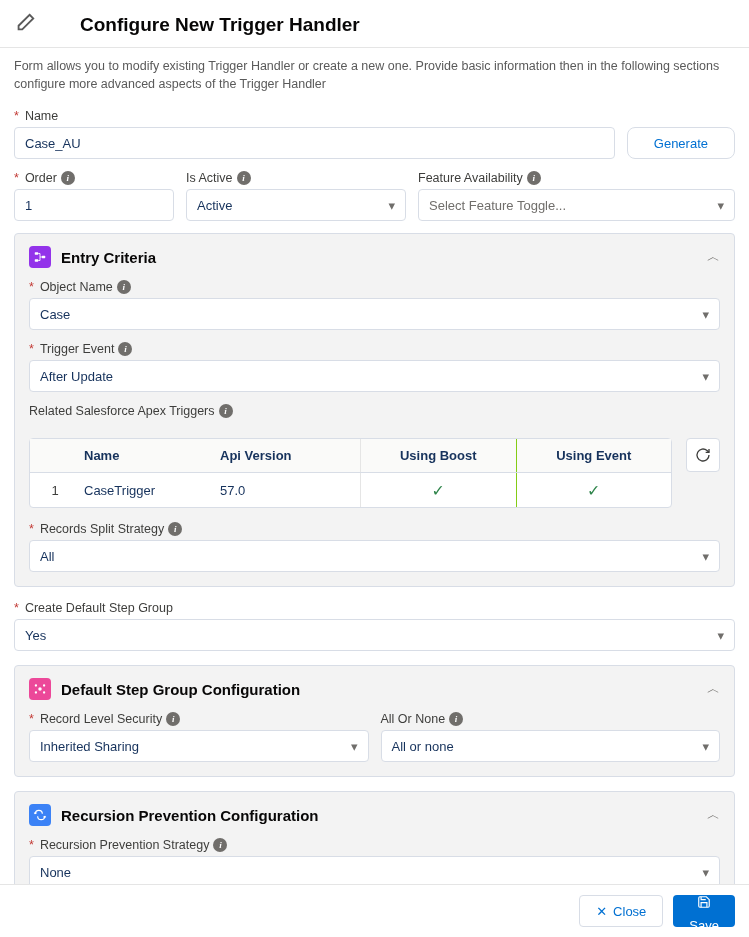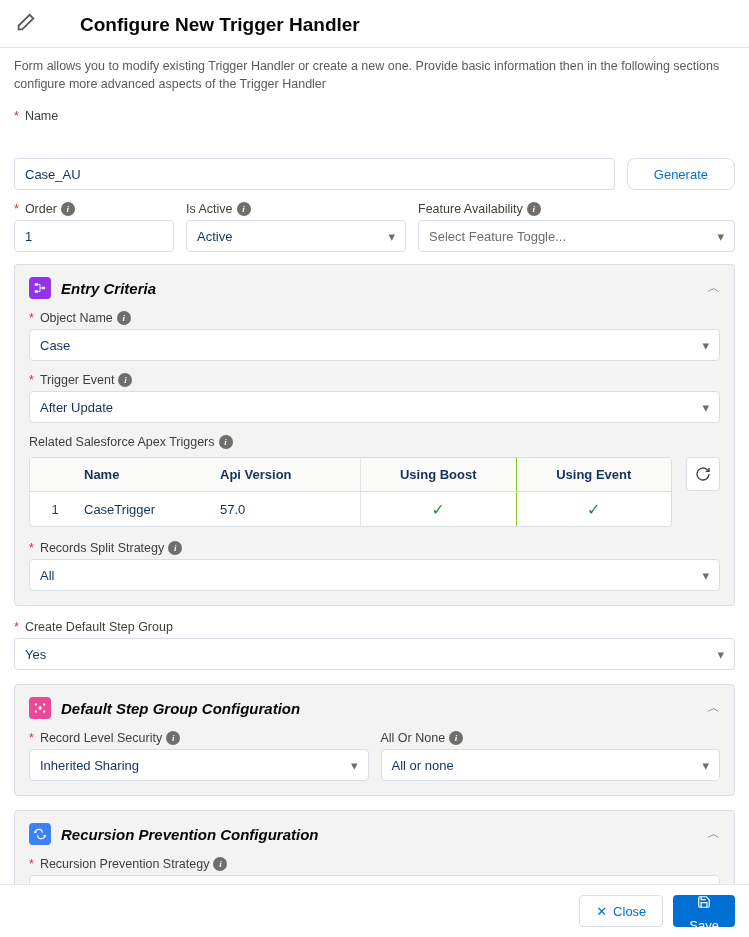--- a/index.html
+++ b/index.html
@@ -14,21 +14,21 @@
   .field { display: flex; flex-direction: column; }
   .field.full { flex: 1; }
   .field-label { font-size: 12.5px; color: #3e3e3c; margin-bottom: 4px; display: flex; align-items: center; gap: 4px; }
   .req { color: #c23934; margin-right: 2px; }
   .info-icon { width: 14px; height: 14px; border-radius: 50%; background: #706e6b; display: inline-flex; align-items: center; justify-content: center; color: #fff; font-size: 9px; font-weight: bold; font-style: italic; font-family: Georgia, serif; }
   input[type="text"], .select-box { height: 32px; border: 1px solid #d8dde6; border-radius: 4px; padding: 0 10px; font-size: 13px; color: #16325c; background: #fff; width: 100%; display: flex; align-items: center; justify-content: space-between; }
   .select-box { cursor: pointer; gap: 8px; }
   .select-box .chev { color: #706e6b; }
   .btn-generate { height: 32px; padding: 0 26px; border: 1px solid #d8dde6; border-radius: 8px; background: #fff; color: #0070d2; font-size: 13px; cursor: pointer; }
   .panel { border: 1px solid #d8dde6; border-radius: 4px; background: #f3f3f3; margin-bottom: 14px; }
-  .panel-header { display: flex; align-items: center; padding: 12px 14px; gap: 10px; justify-content: space-between; font-style: italic; }
+  .panel-header { display: flex; align-items: center; padding: 12px 14px; gap: 10px; justify-content: space-between; }
   .panel-header-left { display: flex; align-items: center; gap: 10px; }
   .panel-icon { width: 22px; height: 22px; border-radius: 4px; display: inline-flex; align-items: center; justify-content: center; }
   .panel-icon.purple { background: #9333ea; }
   .panel-icon.pink { background: #ec4899; }
   .panel-icon.blue { background: #3b82f6; }
   .panel-icon svg { width: 14px; height: 14px; color: #fff; }
   .panel-title { font-weight: 700; font-size: 15px; color: #080707; }
   .panel-body { padding: 0 14px 14px; }
   .panel-body .select-box, .panel-body input[type="text"] { background: #fff; }
   .chevup { color: #706e6b; }
@@ -39,21 +39,21 @@
   .col-name { width: 140px; padding-left: 4px; }
   .col-api { width: 140px; }
   .col-boost { flex: 1; text-align: center; border-left: 1px solid #e5e5e5; height: 100%; display: flex; align-items: center; justify-content: center;}
   .col-event { flex: 1; text-align: center; border-left: 1px solid #84cc16; height: 100%; display: flex; align-items: center; justify-content: center;}
   .check { color: #2e844a; font-size: 16px; }
   .table-outer { display: flex; gap: 14px; align-items: flex-start; }
   .table-outer .table-wrap { flex: 1; }
   .refresh-btn { width: 34px; height: 34px; border: 1px solid #d8dde6; border-radius: 4px; background: #fff; display: inline-flex; align-items: center; justify-content: center; cursor: pointer; margin-top: 4px; }
   .refresh-btn svg { width: 16px; height: 16px; color: #3e3e3c; }
   .sub-section { margin-top: 12px; }
-  .sub-label { font-size: 12.5px; color: #3e3e3c; margin-bottom: 4px; display: flex; align-items: center; gap: 4px; }
+  .sub-label { font-size: 12.5px; color: #3e3e3c; margin-bottom: 16px; display: flex; align-items: center; gap: 4px; }
   .footer { border-top: 1px solid #e5e5e5; padding: 10px 14px; display: flex; justify-content: flex-end; gap: 10px; }
   .btn { height: 32px; border-radius: 4px; font-size: 13px; cursor: pointer; display: inline-flex; align-items: center; gap: 6px; padding: 0 16px; }
   .btn-close { border: 1px solid #d8dde6; background: #fff; color: #0070d2; }
   .btn-save { border: none; background: #0070d2; color: #fff; flex-direction: column; }
   .half { flex: 1; }
   .order-field { width: 160px; }
   .active-field { width: 220px; text-align: right; }
   .feature-field { flex: 1; }
   .placeholder { color: #706e6b; }
   svg { flex-shrink: 0; }
@@ -74,21 +74,21 @@
 
   <div class="description">Form allows you to modify existing Trigger Handler or create a new one. Provide basic information then in the following sections configure more advanced aspects of the Trigger Handler</div>
 
   <div class="form-body">
 
     <div class="field full" style="margin-bottom:12px;">
       <div class="field-label">
         <span class="req">*</span>
           <span>Name</span>
       </div>
-      <div style="display:flex; gap:12px;margin-top:31px;">
+      <div style="display:flex; gap:12px;">
         <input type="text" value="Case_AU" style="">
         <button class="btn-generate">Generate</button>
       </div>
     </div>
 
     <div class="row">
       <div class="field order-field">
         <div class="field-label">
           <span class="req">*</span>
             <span>Order</span>

